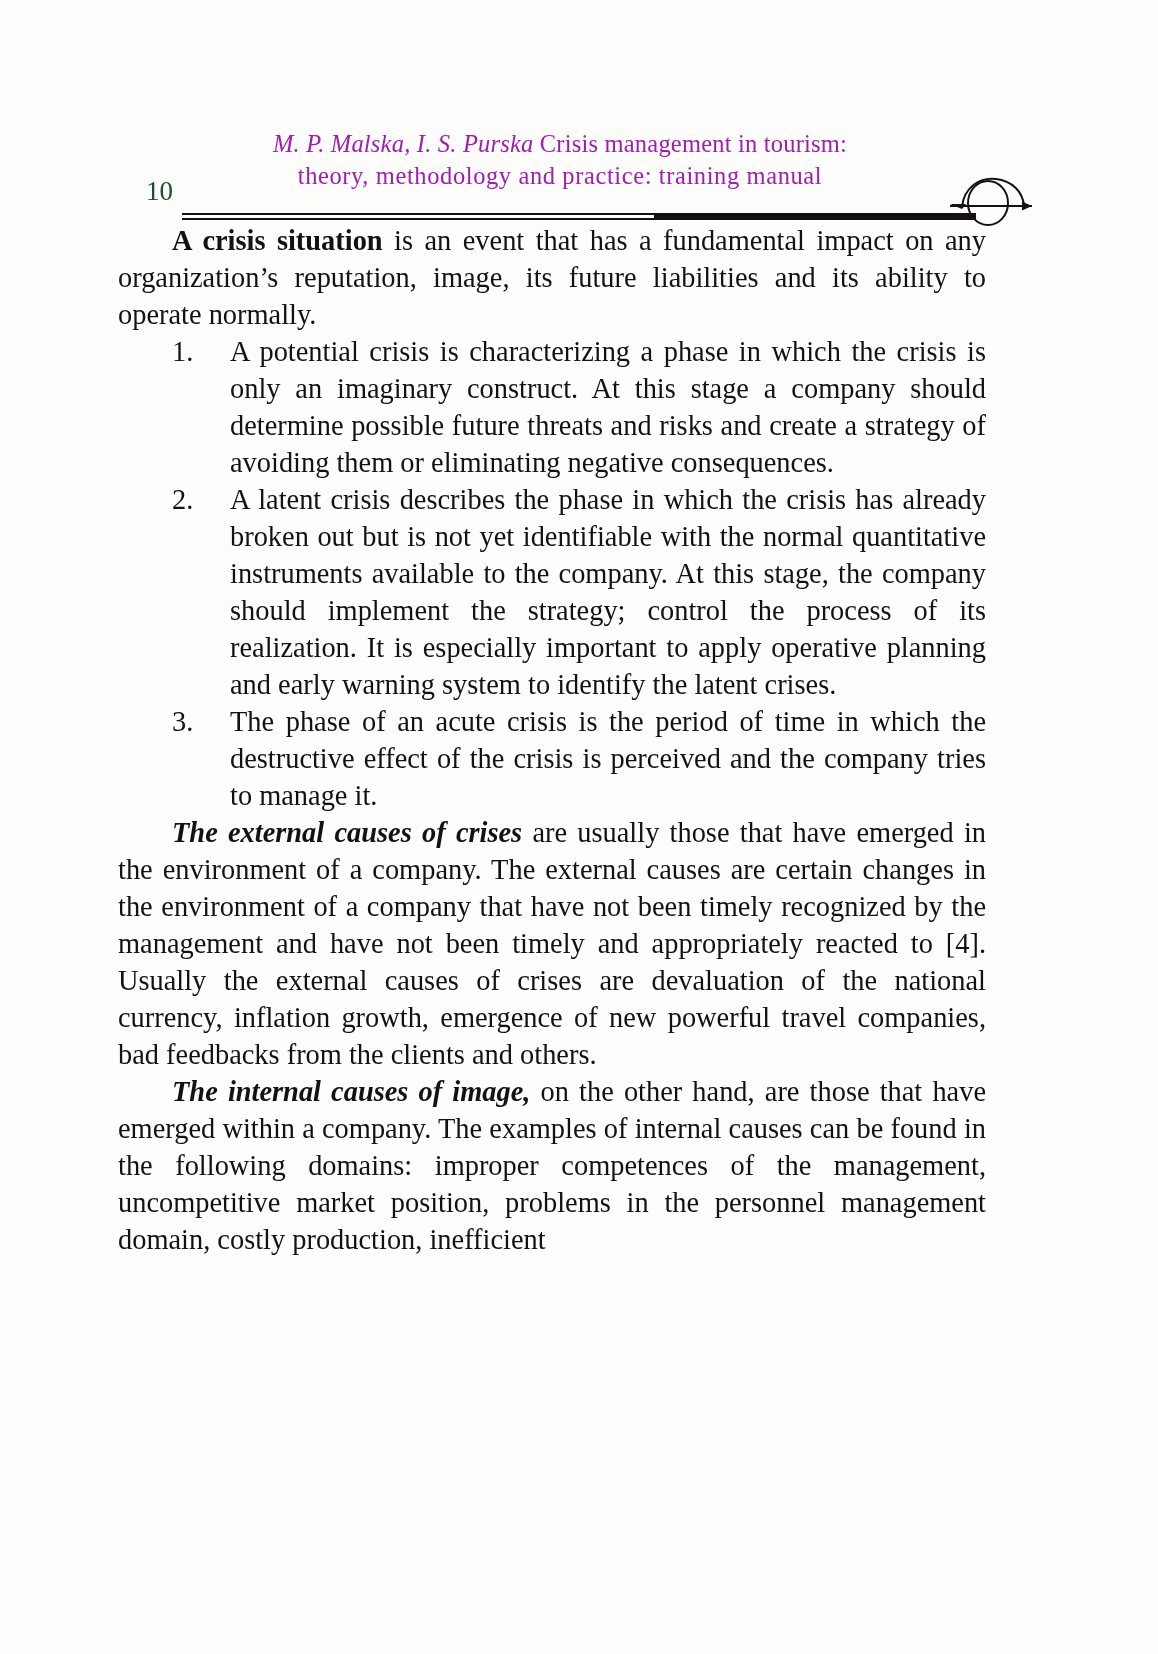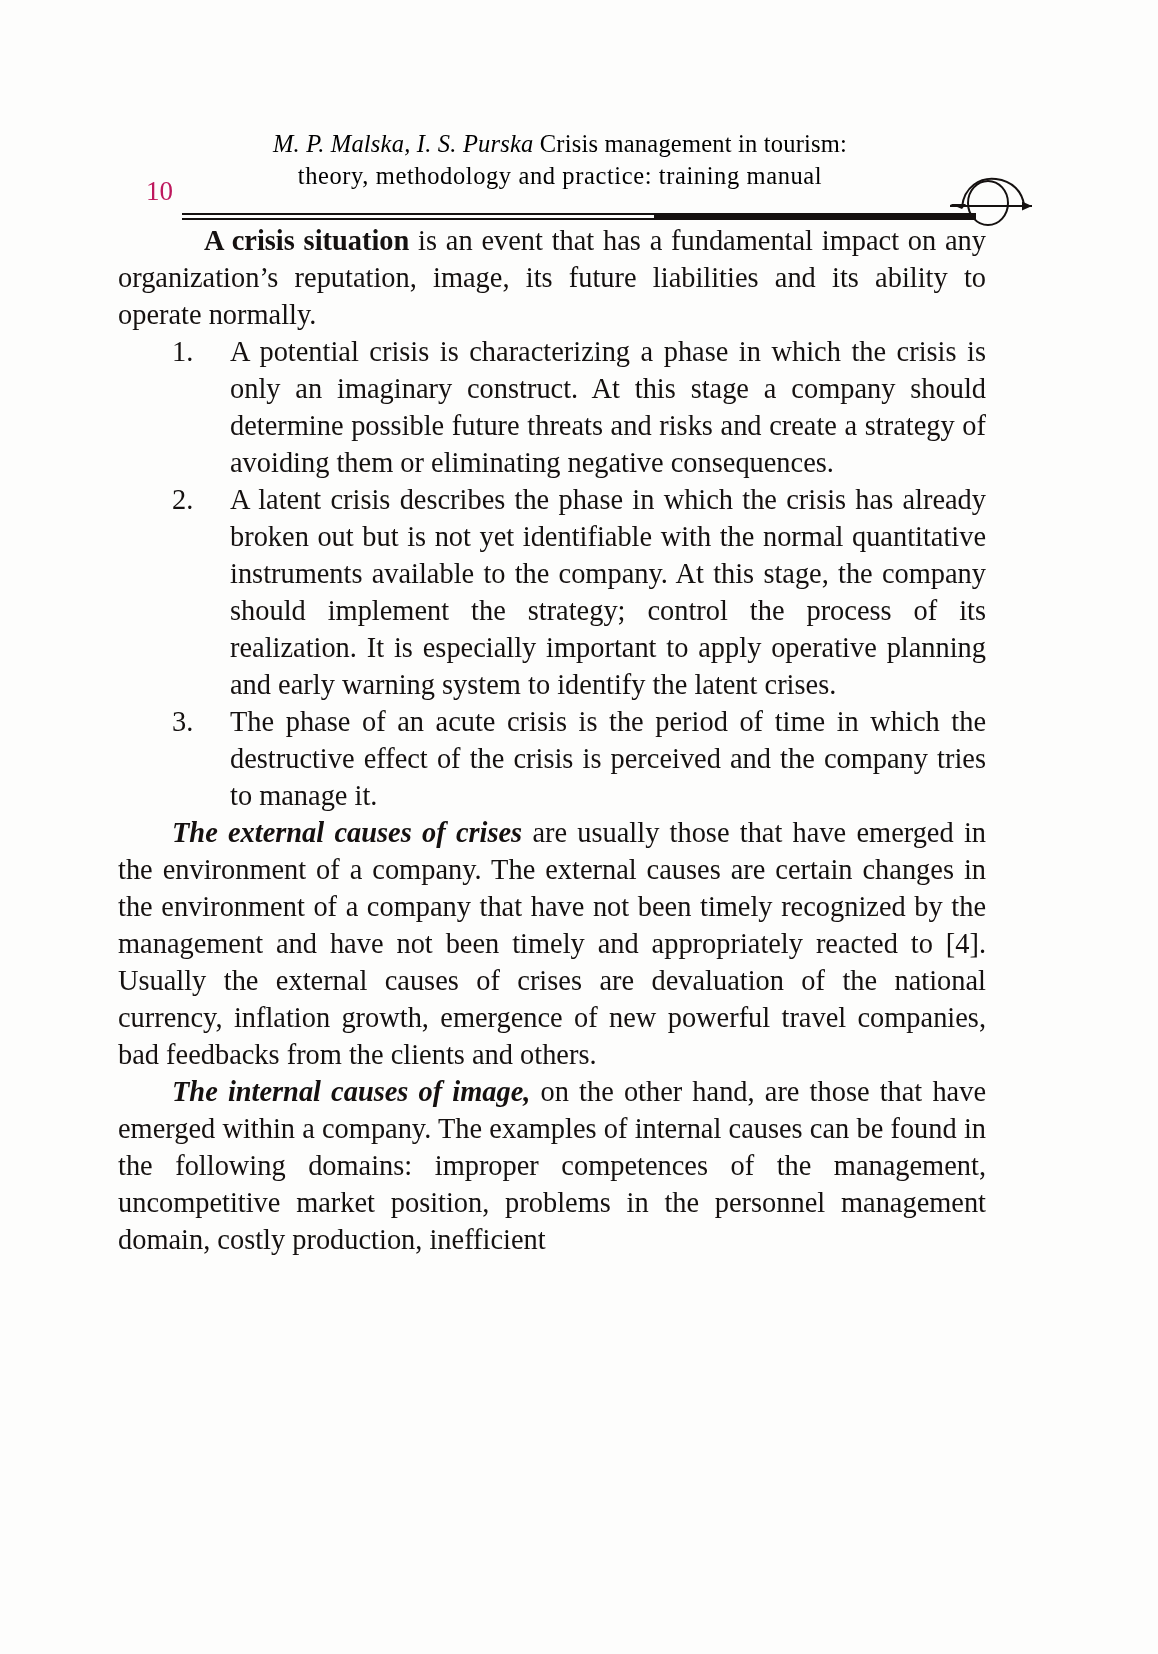--- a/index.html
+++ b/index.html
@@ -33,37 +33,37 @@
 
   .header-title {
     position: absolute;
     left: 210px;
     top: 0;
     width: 700px;
     text-align: center;
     font-size: 24.5px;
     line-height: 32px;
     letter-spacing: 0.2px;
-    color: #000000;
+    color: #a21caf;
   }
   .header-title .authors {
     font-style: italic;
   }
   .header-line2 {
     display: block;
     letter-spacing: 0.6px;
   }
 
   .page-number {
     position: absolute;
     left: 146px;
     top: 48px;
     font-size: 27px;
     line-height: 30px;
-    color: #be185d;
+    color: #14532d;
   }
 
   
   .rule-wrap {
     position: absolute;
     left: 182px;
     right: 118px;
     top: 57px;
     height: 34px;
   }
@@ -103,21 +103,21 @@
     text-justify: inter-word;
     color: #151110;
   }
 
   .para {
     margin: 0;
     text-indent: 54px;
     text-align: justify;
   }
 
-  .lead { font-weight: bold; margin-left: 32px; }
+  .lead { font-weight: bold; }
   .bi { font-weight: bold; font-style: italic; }
 
   
   .numlist {
     margin: 0;
     padding: 0;
     list-style: none;
   }
   .numlist li {
     position: relative;

